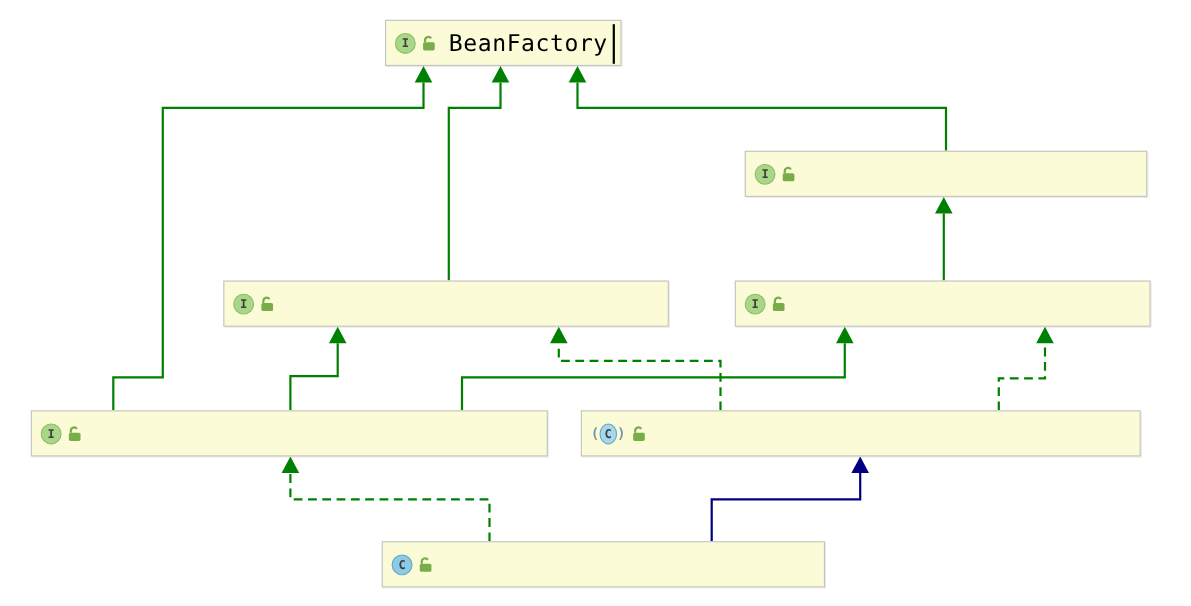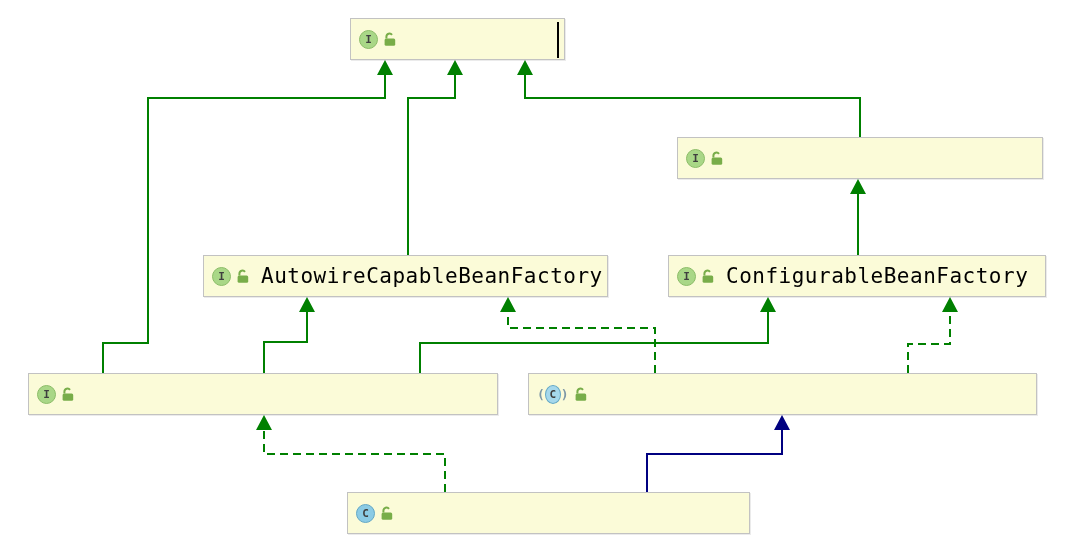--- a/index.html
+++ b/index.html
@@ -96,20 +96,21 @@
   <div class="node" style="left:350px;top:18px;width:215px;">
     <span class="type-icon iface">
         <b class="bubble">I</b>
       </span>
     <span class="lock">
       <svg width="15" height="15" viewBox="0 0 15 15">
           <path d="M3.4 6.4 V4.7 a3.1 3.1 0 0 1 5.6 -1.8" fill="none" stroke="#78AD49" stroke-width="2"></path>
           <rect x="1.6" y="6.4" width="10.6" height="7.4" rx="1.5" fill="#78AD49"></rect>
         </svg>
     </span>
+    <span class="label">BeanFactory</span>
     <span class="caret"></span>
   </div>
 
   <div class="node" style="left:677px;top:137px;width:366px;">
     <span class="type-icon iface">
         <b class="bubble">I</b>
       </span>
     <span class="lock">
       <svg width="15" height="15" viewBox="0 0 15 15">
           <path d="M3.4 6.4 V4.7 a3.1 3.1 0 0 1 5.6 -1.8" fill="none" stroke="#78AD49" stroke-width="2"></path>
@@ -121,34 +122,32 @@
   <div class="node" style="left:203px;top:255px;width:405px;">
     <span class="type-icon iface">
         <b class="bubble">I</b>
       </span>
     <span class="lock">
       <svg width="15" height="15" viewBox="0 0 15 15">
           <path d="M3.4 6.4 V4.7 a3.1 3.1 0 0 1 5.6 -1.8" fill="none" stroke="#78AD49" stroke-width="2"></path>
           <rect x="1.6" y="6.4" width="10.6" height="7.4" rx="1.5" fill="#78AD49"></rect>
         </svg>
     </span>
-    <span class="label">AutowireCapableBeanFactory</span>
   </div>
 
   <div class="node" style="left:668px;top:255px;width:378px;">
     <span class="type-icon iface">
         <b class="bubble">I</b>
       </span>
     <span class="lock">
       <svg width="15" height="15" viewBox="0 0 15 15">
           <path d="M3.4 6.4 V4.7 a3.1 3.1 0 0 1 5.6 -1.8" fill="none" stroke="#78AD49" stroke-width="2"></path>
           <rect x="1.6" y="6.4" width="10.6" height="7.4" rx="1.5" fill="#78AD49"></rect>
         </svg>
     </span>
-    <span class="label">ConfigurableBeanFactory</span>
   </div>
 
   <div class="node" style="left:28px;top:373px;width:470px;">
     <span class="type-icon iface">
         <b class="bubble">I</b>
       </span>
     <span class="lock">
       <svg width="15" height="15" viewBox="0 0 15 15">
           <path d="M3.4 6.4 V4.7 a3.1 3.1 0 0 1 5.6 -1.8" fill="none" stroke="#78AD49" stroke-width="2"></path>
           <rect x="1.6" y="6.4" width="10.6" height="7.4" rx="1.5" fill="#78AD49"></rect>

